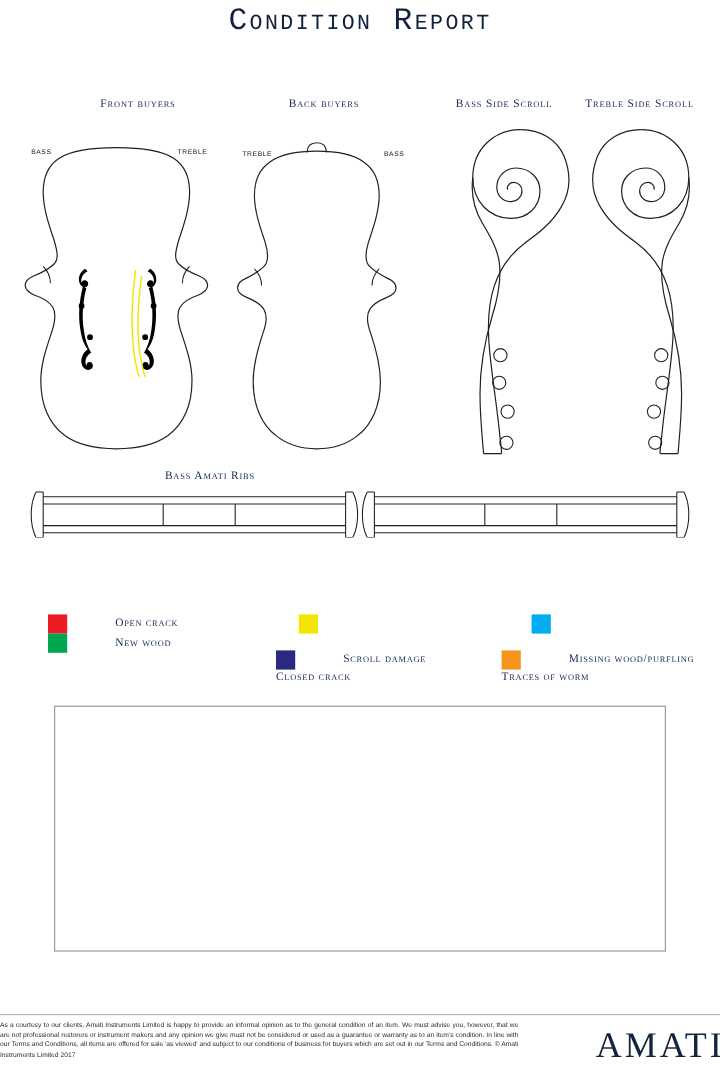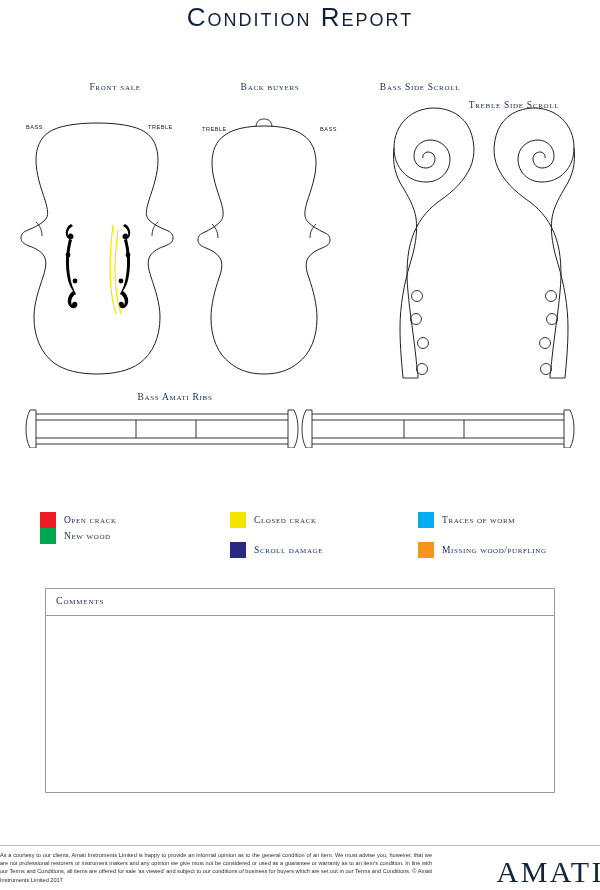--- a/index.html
+++ b/index.html
@@ -19,21 +19,21 @@
     overflow: hidden;
   }
 
   
   .title {
     position: absolute;
     top: 2px;
     left: 0;
     width: 600px;
     text-align: center;
-    font-family: Liberation Sans, sans-serif;
+    font-family: Liberation Mono, monospace;
     font-size: 26px;
     letter-spacing: 2.0px;
     color: #10213f;
     font-variant: small-caps;
     font-weight: normal;
   }
 
   
   .caption {
     position: absolute;
@@ -62,20 +62,21 @@
     left: 40px;
     top: 508px;
     width: 540px;
     height: 62px;
   }
   .legend-item {
     position: absolute;
     display: flex;
     align-items: center;
     white-space: nowrap;
+    gap: 32px;
   }
   .swatch {
     width: 16px;
     height: 16px;
     margin-right: 8px;
     flex: 0 0 auto;
   }
   .legend-label {
     font-family: "Liberation Serif", serif;
     font-size: 9.5px;
@@ -152,24 +153,24 @@
   .fh { fill: #000; }
   .crack-y { fill: none; stroke: #f2e500; stroke-width: 1.2; }
 </style>
 </head>
 <body>
 
 <div class="page">
 
   <div class="title">Condition Report</div>
 
-  <div class="caption" style="left:40px; top:82px; width:150px;">Front sale</div>
+  <div class="caption" style="left:40px; top:82px; width:150px;">Front buyers</div>
   <div class="caption" style="left:195px; top:82px; width:150px;">Back buyers</div>
   <div class="caption" style="left:355px; top:82px; width:130px;text-align:center;">Bass Side Scroll</div>
-  <div class="caption" style="left:452px; top:82px; width:124px;margin-top:18px;">Treble Side Scroll</div>
+  <div class="caption" style="left:471px; top:82px; width:124px;">Treble Side Scroll</div>
 
   <div class="tinylabel" style="left:26px; top:124px;">BASS</div>
   <div class="tinylabel" style="left:148px; top:124px;">TREBLE</div>
   <div class="tinylabel" style="left:202px; top:126px;">TREBLE</div>
   <div class="tinylabel" style="left:320px; top:126px;">BASS</div>
 
   <div style="position:absolute; left:14px; top:118px;">
     <svg width="166" height="258" viewBox="0 0 166 258">
       <path class="ln" d="M83 5
         C 62 5, 44 8, 35 14
@@ -372,26 +373,26 @@
     </svg>
   </div>
 
   <div class="legend">
 
     <div class="legend-item" style="left:0px; top:4px;">
       <span class="swatch" style="background:#ed1c24"></span>
       <span class="legend-label">Open crack</span>
     </div>
 
-    <div class="legend-item" style="left:190px; top:4px;">
+    <div class="legend-item" style="left:190px; top:4px;flex-direction:column;">
       <span class="swatch" style="background:#f2e500"></span>
       <span class="legend-label">Closed crack</span>
     </div>
 
-    <div class="legend-item" style="left:378px; top:4px;">
+    <div class="legend-item" style="left:378px; top:4px;flex-direction:column;">
       <span class="swatch" style="background:#00adee"></span>
       <span class="legend-label">Traces of worm</span>
     </div>
 
     <div class="legend-item" style="left:0px; top:20px;">
       <span class="swatch" style="background:#00a650"></span>
       <span class="legend-label">New wood</span>
     </div>
 
     <div class="legend-item" style="left:190px; top:34px;">
@@ -399,21 +400,20 @@
       <span class="legend-label">Scroll damage</span>
     </div>
 
     <div class="legend-item" style="left:378px; top:34px;">
       <span class="swatch" style="background:#f7941e"></span>
       <span class="legend-label">Missing wood/purfling</span>
     </div>
   </div>
 
   <div class="comments-box">
-    <div class="comments-head">Comments</div>
     <textarea class="comments-area" placeholder="" style=""></textarea>
   </div>
 
   <div class="footer-rule"></div>
   <div class="disclaimer">As a courtesy to our clients, Amati Instruments Limited is happy to provide an informal opinion as to the general condition of an item. We must advise you, however, that we are not professional restorers or instrument makers and any opinion we give must not be considered or used as a guarantee or warranty as to an item's condition. In line with our Terms and Conditions, all items are offered for sale 'as viewed' and subject to our conditions of business for buyers which are set out in our Terms and Conditions. © Amati Instruments Limited 2017</div>
   <div class="brand">AMATI</div>
 
 </div>
 
 </body></html>

